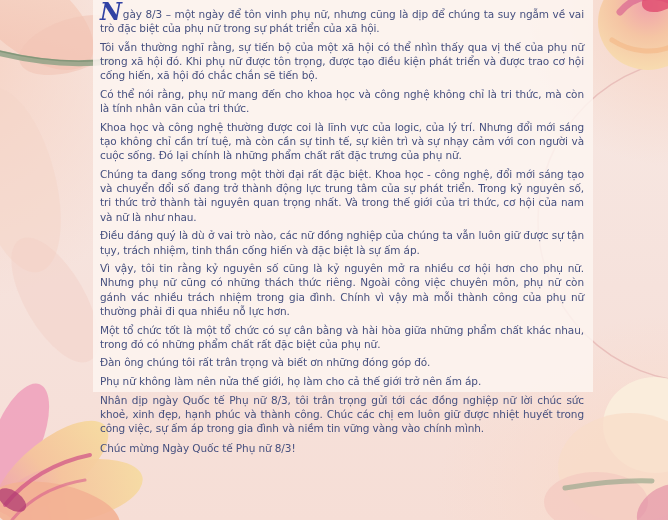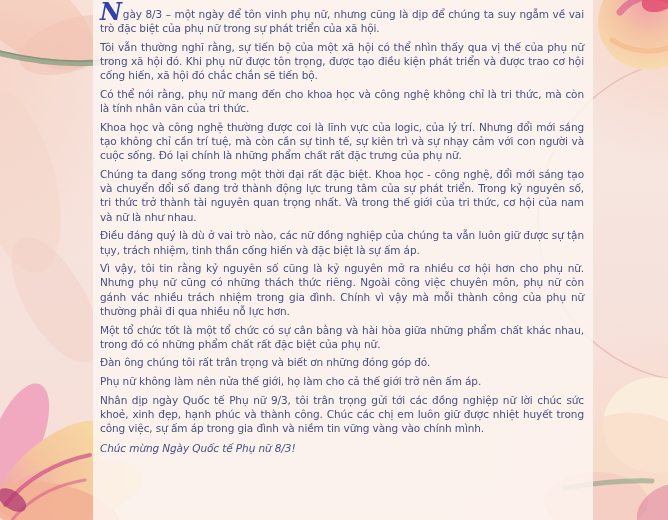--- a/index.html
+++ b/index.html
@@ -10,31 +10,31 @@
   .page{
     position:absolute;inset:0;
     background:
       radial-gradient(ellipse 420px 300px at 103% 95%, #f9d9c9 0%, rgba(249,217,201,0) 60%),
       radial-gradient(ellipse 320px 380px at -4% 12%, #f6d4c6 0%, rgba(246,212,198,0) 62%),
       radial-gradient(ellipse 300px 260px at 102% 2%, #f7d2c2 0%, rgba(247,210,194,0) 60%),
       linear-gradient(180deg,#f7e9e4 0%,#f6e2dc 55%,#f6ded6 100%);
   }
   svg.decor{position:absolute;inset:0;display:block;}
   .panel{
-    position:absolute;left:93px;top:0;width:500px;height:520px;
+    position:absolute;left:93px;top:0;width:500px;height:392px;
     background:rgba(253,245,240,0.86);
     box-sizing:border-box;
     padding:7px 9px 0 7px;
   }
   .para{
     margin:0 0 4.5px 0;
     font-size:10.5px;line-height:14.2px;letter-spacing:-0.1px;
     color:#46507f;text-align:justify;
   }
-  .para.closing{font-style:italic;margin-top:6px;}
+  .para.closing{margin-top:6px;}
   .dropcap{
     font-family:"DejaVu Serif","Liberation Serif",serif;
     font-style:italic;font-weight:bold;
     font-size:24px;line-height:0;vertical-align:-2px;
     color:#3142a4;margin-right:1px;
   }
 </style>
 </head>
 <body>
 
@@ -100,17 +100,17 @@
         <p class="para"><span class="dropcap">N</span><span>gày 8/3 – một ngày để tôn vinh phụ nữ, nhưng cũng là dịp để chúng ta suy ngẫm về vai trò đặc biệt của phụ nữ trong sự phát triển của xã hội.</span></p>
         <p class="para"><span>Tôi vẫn thường nghĩ rằng, sự tiến bộ của một xã hội có thể nhìn thấy qua vị thế của phụ nữ trong xã hội đó. Khi phụ nữ được tôn trọng, được tạo điều kiện phát triển và được trao cơ hội cống hiến, xã hội đó chắc chắn sẽ tiến bộ.</span></p>
         <p class="para"><span>Có thể nói rằng, phụ nữ mang đến cho khoa học và công nghệ không chỉ là tri thức, mà còn là tính nhân văn của tri thức.</span></p>
         <p class="para"><span>Khoa học và công nghệ thường được coi là lĩnh vực của logic, của lý trí. Nhưng đổi mới sáng tạo không chỉ cần trí tuệ, mà còn cần sự tinh tế, sự kiên trì và sự nhạy cảm với con người và cuộc sống. Đó lại chính là những phẩm chất rất đặc trưng của phụ nữ.</span></p>
         <p class="para"><span>Chúng ta đang sống trong một thời đại rất đặc biệt. Khoa học - công nghệ, đổi mới sáng tạo và chuyển đổi số đang trở thành động lực trung tâm của sự phát triển. Trong kỷ nguyên số, tri thức trở thành tài nguyên quan trọng nhất. Và trong thế giới của tri thức, cơ hội của nam và nữ là như nhau.</span></p>
         <p class="para"><span>Điều đáng quý là dù ở vai trò nào, các nữ đồng nghiệp của chúng ta vẫn luôn giữ được sự tận tụy, trách nhiệm, tinh thần cống hiến và đặc biệt là sự ấm áp.</span></p>
         <p class="para"><span>Vì vậy, tôi tin rằng kỷ nguyên số cũng là kỷ nguyên mở ra nhiều cơ hội hơn cho phụ nữ. Nhưng phụ nữ cũng có những thách thức riêng. Ngoài công việc chuyên môn, phụ nữ còn gánh vác nhiều trách nhiệm trong gia đình. Chính vì vậy mà mỗi thành công của phụ nữ thường phải đi qua nhiều nỗ lực hơn.</span></p>
         <p class="para"><span>Một tổ chức tốt là một tổ chức có sự cân bằng và hài hòa giữa những phẩm chất khác nhau, trong đó có những phẩm chất rất đặc biệt của phụ nữ.</span></p>
         <p class="para"><span>Đàn ông chúng tôi rất trân trọng và biết ơn những đóng góp đó.</span></p>
         <p class="para"><span>Phụ nữ không làm nên nửa thế giới, họ làm cho cả thế giới trở nên ấm áp.</span></p>
-        <p class="para"><span>Nhân dịp ngày Quốc tế Phụ nữ 9/3, tôi trân trọng gửi tới các đồng nghiệp nữ lời chúc sức khoẻ, xinh đẹp, hạnh phúc và thành công. Chúc các chị em luôn giữ được nhiệt huyết trong công việc, sự ấm áp trong gia đình và niềm tin vững vàng vào chính mình.</span></p>
+        <p class="para"><span>Nhân dịp ngày Quốc tế Phụ nữ 8/3, tôi trân trọng gửi tới các đồng nghiệp nữ lời chúc sức khoẻ, xinh đẹp, hạnh phúc và thành công. Chúc các chị em luôn giữ được nhiệt huyết trong công việc, sự ấm áp trong gia đình và niềm tin vững vàng vào chính mình.</span></p>
         <p class="para closing"><span>Chúc mừng Ngày Quốc tế Phụ nữ 8/3!</span></p>
       </div>
   </div>
 </div>
 
 </body></html>

